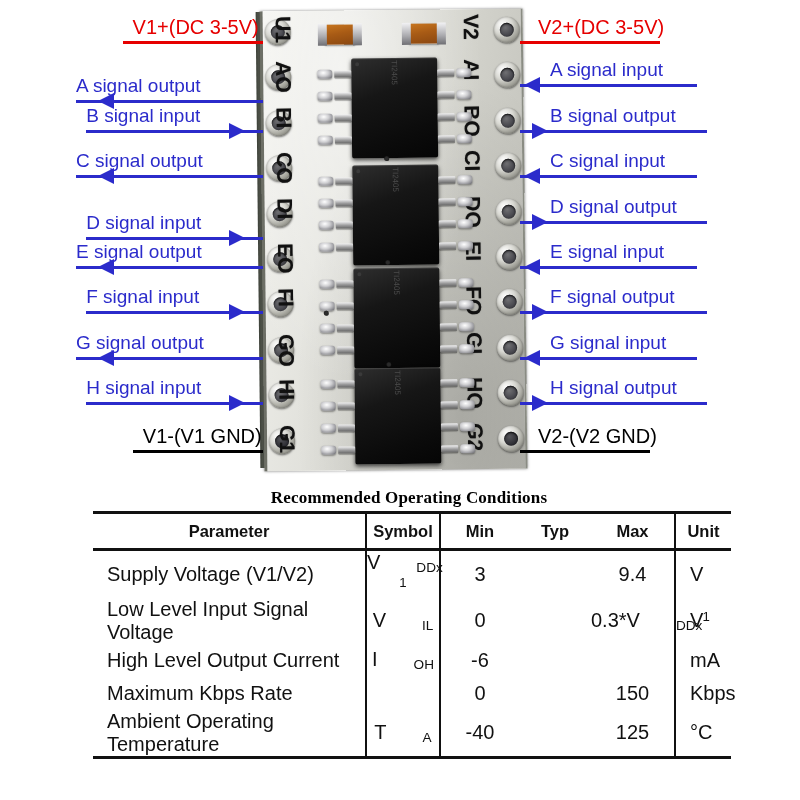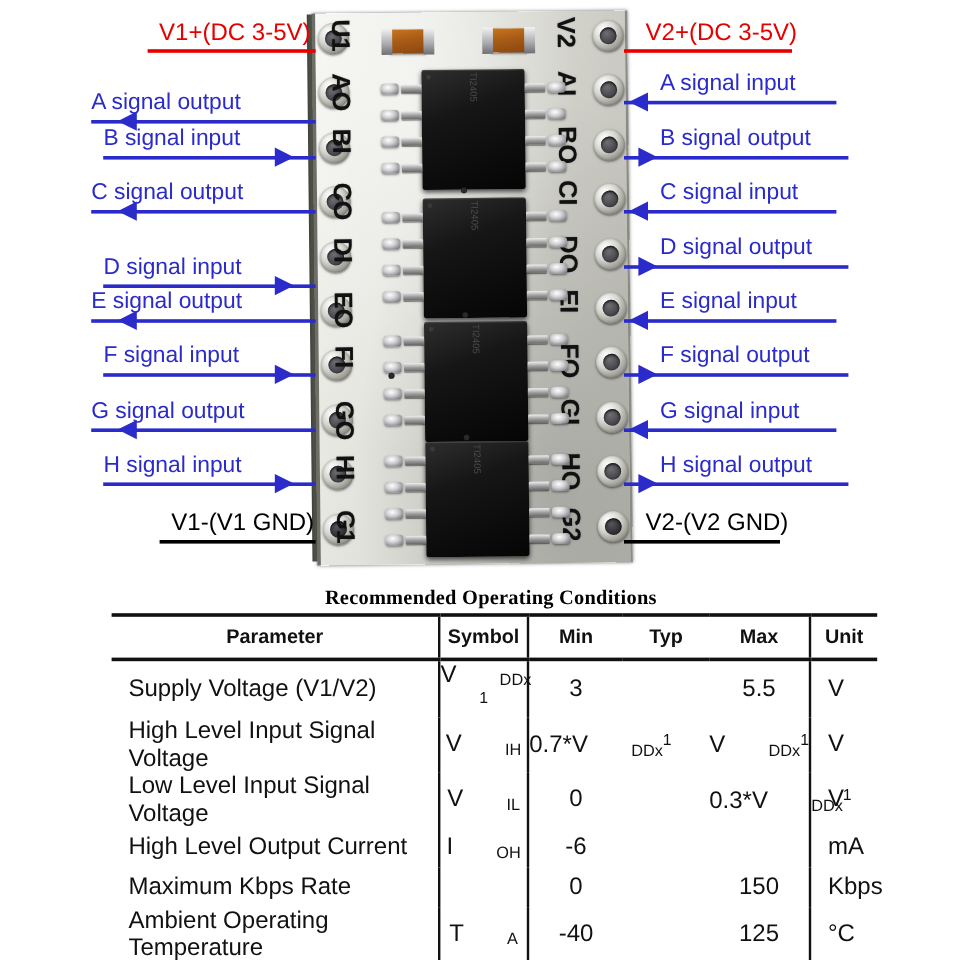--- a/index.html
+++ b/index.html
@@ -375,29 +375,21 @@
           <th class="c-max" style="width:83px">Max</th>
           <th class="c-unit-h" style="width:55px">Unit</th>
         </tr>
       </thead>
       <tbody id="spec-body">
           <tr class="row-d">
             <td class="c-param">Supply Voltage (V1/V2)</td>
             <td class="c-sym">V<sub>DDx</sub> <sup>1</sup></td>
             <td class="c-min">3</td>
             <td class="c-typ"></td>
-            <td class="c-max">5.5</td>
-            <td class="c-unit">V</td>
-          </tr>
-          <tr class="row-d">
-            <td class="c-param">High Level Input Signal Voltage</td>
-            <td class="c-sym">V<sub>IH</sub></td>
-            <td class="c-min">0.7*V<sub>DDx</sub><sup>1</sup></td>
-            <td class="c-typ"></td>
-            <td class="c-max">V<sub>DDx</sub><sup>1</sup></td>
+            <td class="c-max">9.4</td>
             <td class="c-unit">V</td>
           </tr>
           <tr class="row-d">
             <td class="c-param">Low Level Input Signal Voltage</td>
             <td class="c-sym">V<sub>IL</sub></td>
             <td class="c-min">0</td>
             <td class="c-typ"></td>
             <td class="c-max">0.3*V<sub>DDx</sub><sup>1</sup></td>
             <td class="c-unit">V</td>
           </tr>

